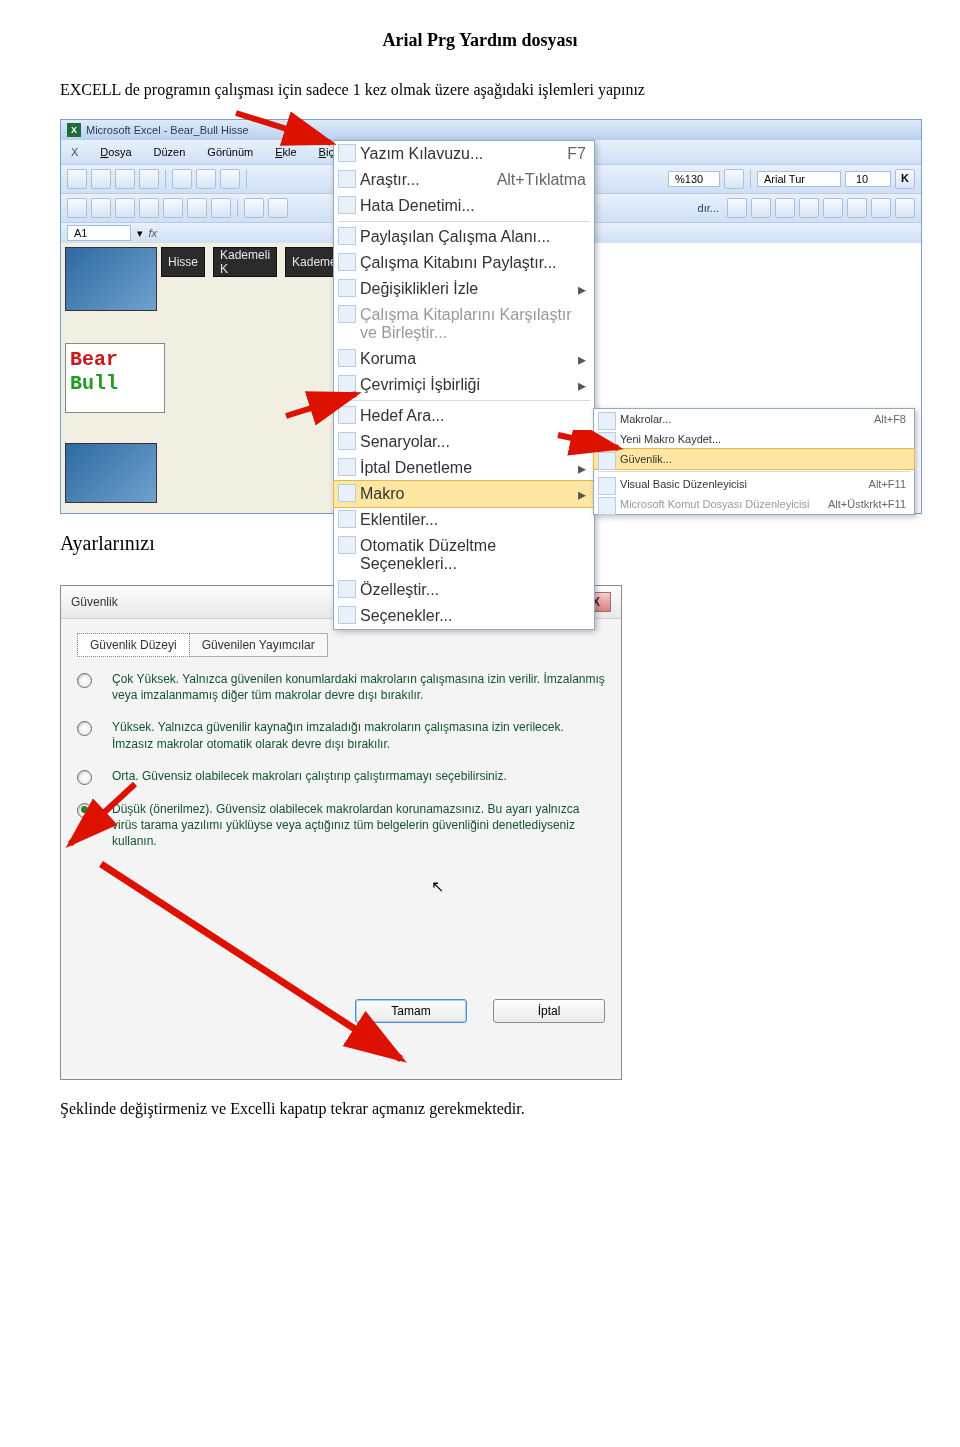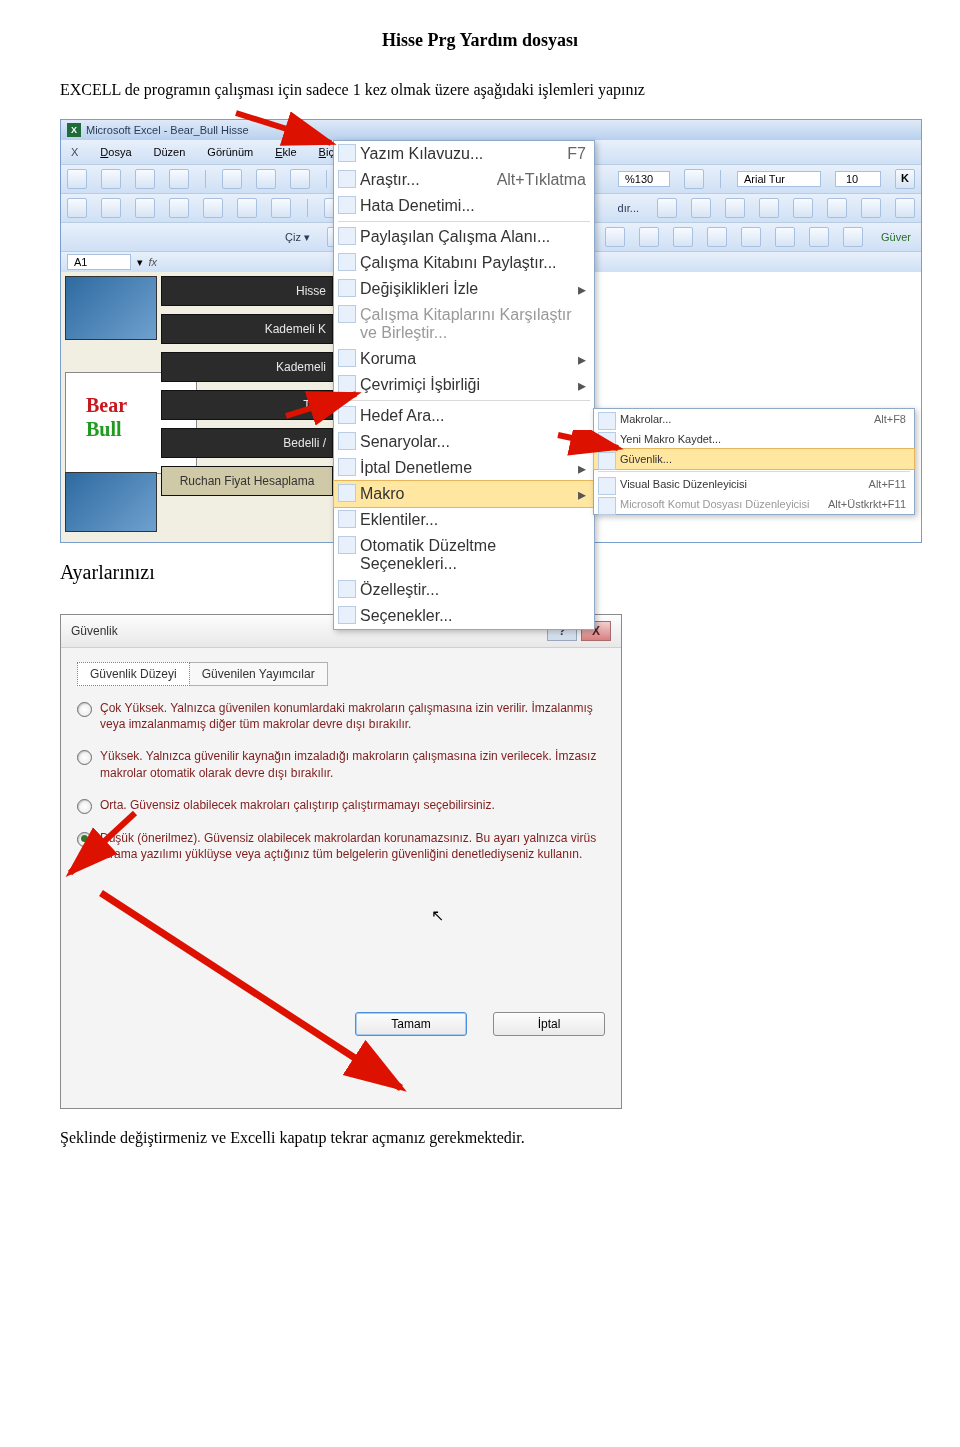--- a/index.html
+++ b/index.html
@@ -61,21 +61,21 @@
   }
   .menu-bar .mf {
     position: relative;
   }
   .underline-first::first-letter { text-decoration: underline; }
   .toolbar {
     background: linear-gradient(#e8f0fb,#cfe0f5);
     border-top: 1px solid #b8cce4;
     padding: 3px 6px;
     display: flex;
-    gap: 14px;
+    gap: 4px;
     align-items: center;
     height: 22px;
   }
   .tool-btn {
     width: 18px; height: 18px;
     background: linear-gradient(#f8fbff,#d7e4f4);
     border: 1px solid #a8c0df;
     border-radius: 2px;
   }
   .toolbar .sep { width: 1px; height: 18px; background: #a8c0df; margin: 0 2px;}
@@ -127,35 +127,35 @@
     position: absolute;
   }
   .bears.b1 { top: 4px; left: 4px;}
   .bears.b2 { top: 200px; left: 4px; height: 58px;}
   .bearbull-logo {
     position: absolute;
     top: 100px; left: 4px;
     width: 90px; height: 60px;
     background: #fff;
     border: 1px solid #888;
-    font-family: Liberation Serif, serif;
+    font-family: Liberation Mono, monospace;
     font-weight: bold;
     font-size: 20px;
     line-height: 24px;
-    padding: 20px;
+    padding: 4px;
   }
   .bearbull-logo .bear { color: #c8171d;}
   .bearbull-logo .bull { color: #1f9b1f;}
   .dark-cells {
     position: absolute;
     left: 100px;
     top: 4px;
     right: 0;
     display: flex;
-    flex-direction: column;
+    flex-direction: row;
     gap: 8px;
   }
   .dark-cells .dc {
     background: #2b2b2b;
     color: #e6e6e6;
     border: 1px solid #111;
     height: 28px;
     display: flex;
     align-items: center;
     justify-content: flex-end;
@@ -301,23 +301,23 @@
   }
   .tabs .tab.active {
     border: 1px dotted #6a89b7;
     background: #fff;
     position: relative;
     z-index: 2;
   }
   .radio-row {
     display: flex;
     align-items: flex-start;
-    gap: 8px;
+    gap: 20px;
     margin: 10px 0 16px 0;
-    color: #7f1d1d;
+    color: #14532d;
     line-height: 1.35;
   }
   .radio-row .rb {
     width: 13px; height: 13px;
     border-radius: 50%;
     border: 1px solid #6a6a6a;
     background: radial-gradient(#fff,#e6e6e6);
     margin-top: 2px;
     box-shadow: inset 1px 1px 1px rgba(0,0,0,0.15);
     flex: none;
@@ -348,21 +348,21 @@
   }
   .cursor-glyph {
     position: absolute;
     font-size: 16px;
     color: #000;
   }
 </style>
 </head>
 <body>
 
-<div class="doc-title">Hisse Prg Yardım dosyası</div>
+<div class="doc-title">Arial Prg Yardım dosyası</div>
 
 <div class="doc-text">EXCELL de programın çalışması için sadece 1 kez olmak üzere aşağıdaki işlemleri yapınız</div>
 
 <div class="excel-shot">
   <div class="excel-title">
     <span class="excel-icon">X</span>
     <span>Microsoft Excel - Bear_Bull Hisse</span>
   </div>
 
   <div class="menu-bar">
@@ -413,35 +413,20 @@
     <span class="tool-btn"></span>
     <span class="tool-btn"></span>
     <span class="tool-btn"></span>
     <span class="tool-btn"></span>
     <span class="tool-btn"></span>
     <span class="tool-btn"></span>
     <span class="tool-btn"></span>
     <span class="tool-btn"></span>
   </div>
 
-  <div class="toolbar">
-    <span style="width:200px"></span>
-    <span class="txt">Çiz ▾</span>
-    <span class="tool-btn"></span>
-    <span style="flex:1"></span>
-    <span class="tool-btn"></span>
-    <span class="tool-btn"></span>
-    <span class="tool-btn"></span>
-    <span class="tool-btn"></span>
-    <span class="tool-btn"></span>
-    <span class="tool-btn"></span>
-    <span class="tool-btn"></span>
-    <span class="tool-btn"></span>
-    <span class="txt" style="color:#2a6d2a">Güver</span>
-  </div>
 
   <div class="cell-ref">
     <span class="cbox">A1</span>
     <span>▾</span>
     <span class="fx">fx</span>
   </div>
 
   <div class="sheet-area">
     <div class="sheet-left">
       <div class="bears b1"></div>

